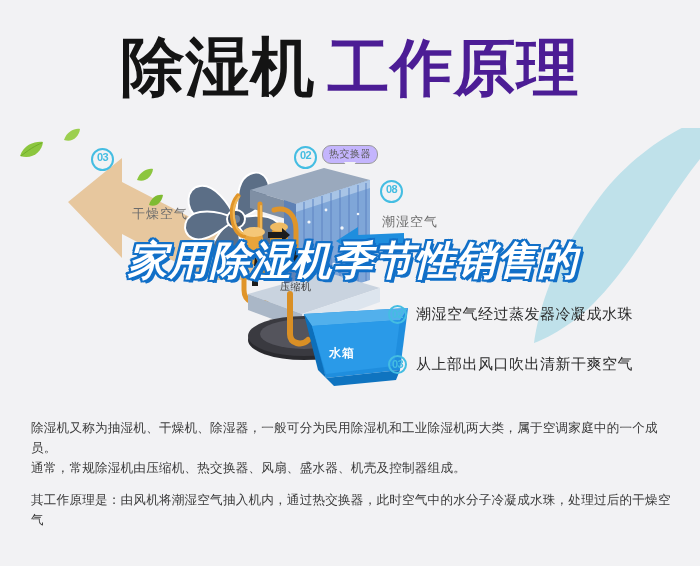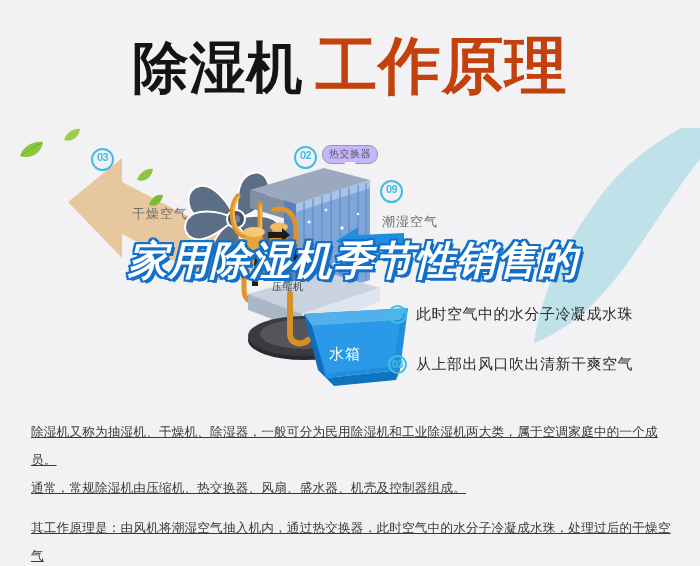--- a/index.html
+++ b/index.html
@@ -25,30 +25,30 @@
   
   .title-wrap {
     position: absolute;
     left: 0;
     top: 24px;
     width: 700px;
     text-align: center;
     white-space: nowrap;
   }
   .title-a {
-    font-size: 56px;
+    font-size: 64px;
     font-weight: bold;
     color: #141414;
     letter-spacing: 1px;
     vertical-align: baseline;
   }
   .title-b {
     font-size: 62px;
     font-weight: bold;
-    color: #c2410c;
+    color: #4c1d95;
     letter-spacing: 1px;
     margin-left: 12px;
     vertical-align: baseline;
   }
 
   
   .stage {
     position: absolute;
     left: 0;
     top: 126px;
@@ -180,24 +180,25 @@
 
   .machinelabel {
     position: absolute;
     font-size: 10px;
     color: #3b3b3b;
     white-space: nowrap;
     letter-spacing: 0.5px;
   }
   .tanklabel {
     position: absolute;
-    font-size: 15px;
+    font-size: 12px;
     color: #ffffff;
     white-space: nowrap;
     letter-spacing: 1px;
+    font-weight: bold;
   }
 
   
   .legend {
     position: absolute;
     left: 388px;
     top: 298px;
   }
   .legend-row {
     display: flex;
@@ -258,24 +259,23 @@
   
   .copy {
     position: absolute;
     left: 31px;
     top: 418px;
     width: 640px;
   }
   .copy p {
     margin: 0;
     font-size: 12.6px;
-    line-height: 28px;
+    line-height: 20px;
     color: #3a3a3a;
     letter-spacing: 0.2px;
-    text-decoration: underline;
   }
   .copy .gap {
     height: 12px;
   }
 </style>
 </head>
 <body>
 
 <div class="page">
 
@@ -420,32 +420,32 @@
       </svg>
     </div>
 
     <div class="badge hollow" style="left:91px; top:22px;">03</div>
     <div class="diaglabel" style="left:126px; top:79px;margin-left:6px;">干燥空气</div>
 
     <div class="badge hollow" style="left:294px; top:20px;">02</div>
     <div class="callout" style="left:322px; top:19px;">热交换器</div>
     <div class="callout-tail" style="left:344px; top:36px;"></div>
 
-    <div class="badge hollow" style="left:380px; top:54px;">09</div>
+    <div class="badge hollow" style="left:380px; top:54px;">08</div>
     <div class="diaglabel" style="left:382px; top:87px;">潮湿空气</div>
 
-    <div class="machinelabel" style="left:272px; top:154px;">压缩机</div>
+    <div class="machinelabel" style="left:280px; top:154px;">压缩机</div>
     <div class="tanklabel" style="left:329px; top:219px;">水箱</div>
 
   </div>
 
   <div class="legend">
     <div class="legend-row">
       <div class="legend-badge">02</div>
-      <div class="legend-text">此时空气中的水分子冷凝成水珠</div>
+      <div class="legend-text">潮湿空气经过蒸发器冷凝成水珠</div>
     </div>
     <div class="legend-row" style="margin-top:18px;">
       <div class="legend-badge">03</div>
       <div class="legend-text">从上部出风口吹出清新干爽空气</div>
     </div>
   </div>
 
   <div class="watermark">
     <span class="wm-line">家用除湿机季节性销售的</span>
   </div>

